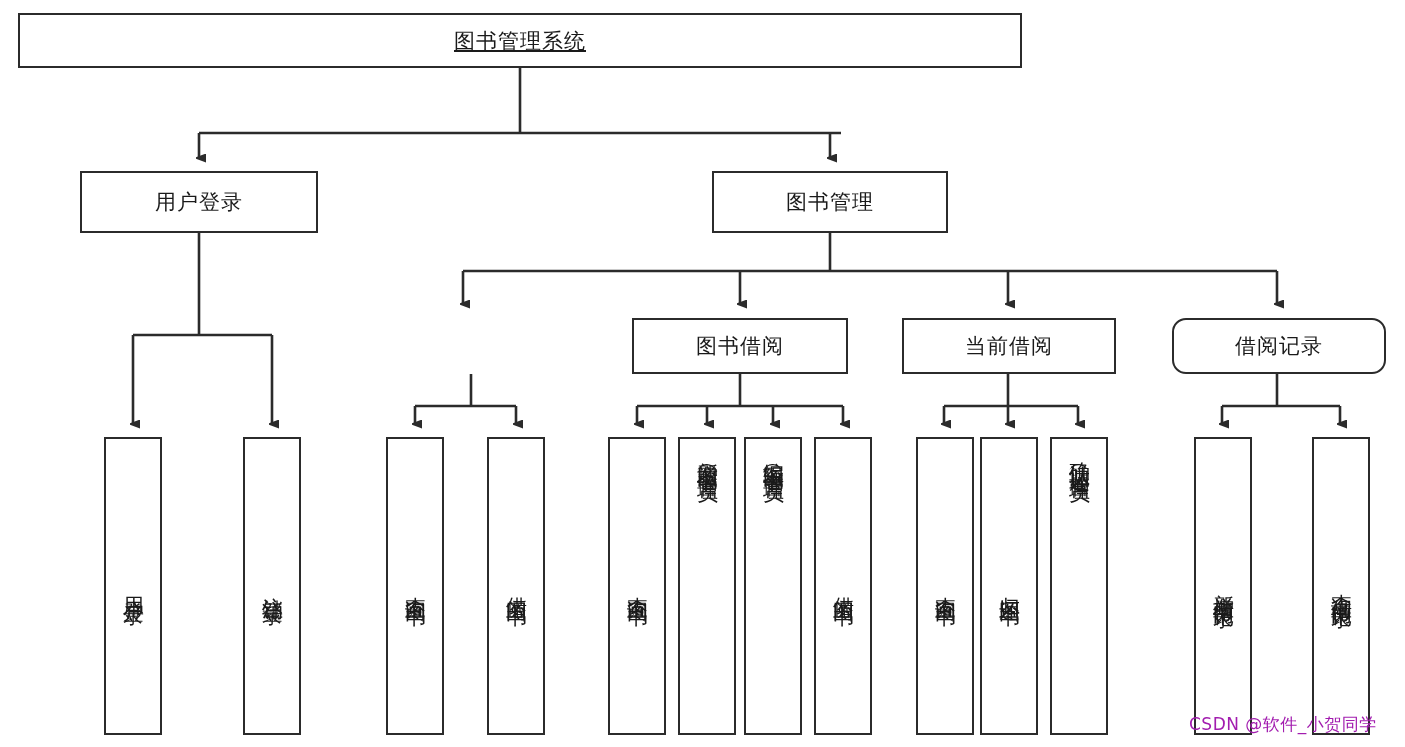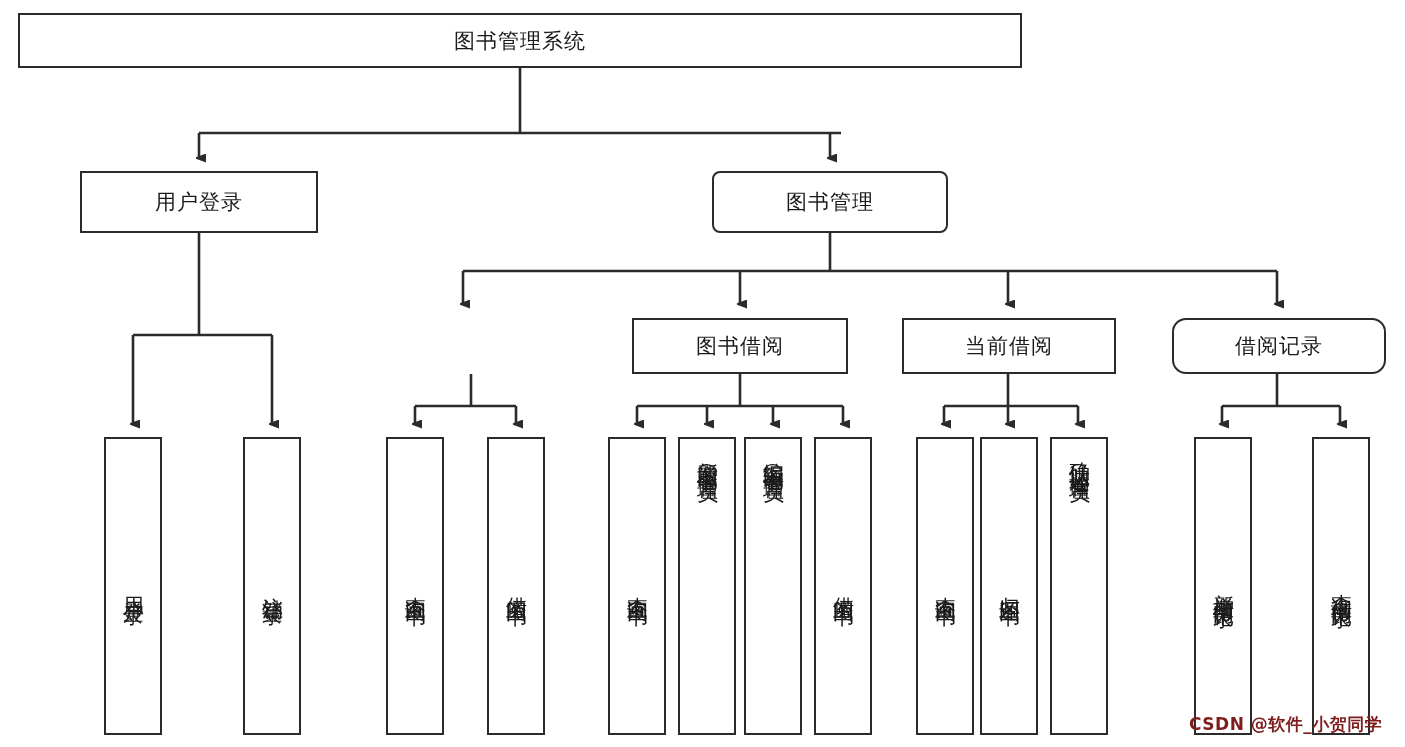--- a/index.html
+++ b/index.html
@@ -53,24 +53,23 @@
     display: block;
   }
   .node.v.center-v {
     align-items: center;
   }
   .watermark {
     position: absolute;
     left: 1189px;
     top: 713px;
     font-size: 17px;
-    color: #7f1d1d;
+    color: #a21caf;
     white-space: nowrap;
     letter-spacing: 0.5px;
-    font-weight: bold;
   }
 </style>
 </head>
 <body>
 
 <div id="canvas">
 
   <svg id="edges" viewBox="0 0 1405 747" xmlns="http://www.w3.org/2000/svg">
     <defs>
       <marker id="arrow" markerWidth="10" markerHeight="10" refX="4.5" refY="7" orient="auto" markerUnits="userSpaceOnUse">
@@ -114,28 +113,28 @@
       <path d="M1008,406 L1008,424" marker-end="url(#arrow)"></path>
       <path d="M1078,406 L1078,424" marker-end="url(#arrow)"></path>
 
       <path d="M1277,374 L1277,406"></path>
       <path d="M1222,406 L1340,406"></path>
       <path d="M1222,406 L1222,424" marker-end="url(#arrow)"></path>
       <path d="M1340,406 L1340,424" marker-end="url(#arrow)"></path>
     </g>
   </svg>
 
-  <div class="node h" style="left:18px; top:13px; width:1004px; height:55px;">
+  <div class="node h" style="left:18px; top:13px; width:1004px; height:55px;text-decoration:underline;">
     <span>图书管理系统</span>
   </div>
 
   <div class="node h" style="left:80px; top:171px; width:238px; height:62px;">
     <span>用户登录</span>
   </div>
-  <div class="node h" style="left:712px; top:171px; width:236px; height:62px;border-radius:8px;">
+  <div class="node h" style="left:712px; top:171px; width:236px; height:62px;">
     <span>图书管理</span>
   </div>
 
   <div class="node h" style="left:632px; top:318px; width:216px; height:56px;">
     <span>图书借阅</span>
   </div>
   <div class="node h" style="left:902px; top:318px; width:214px; height:56px;">
     <span>当前借阅</span>
   </div>
   <div class="node h" style="left:1172px; top:318px; width:214px; height:56px;border-radius:14px;">

